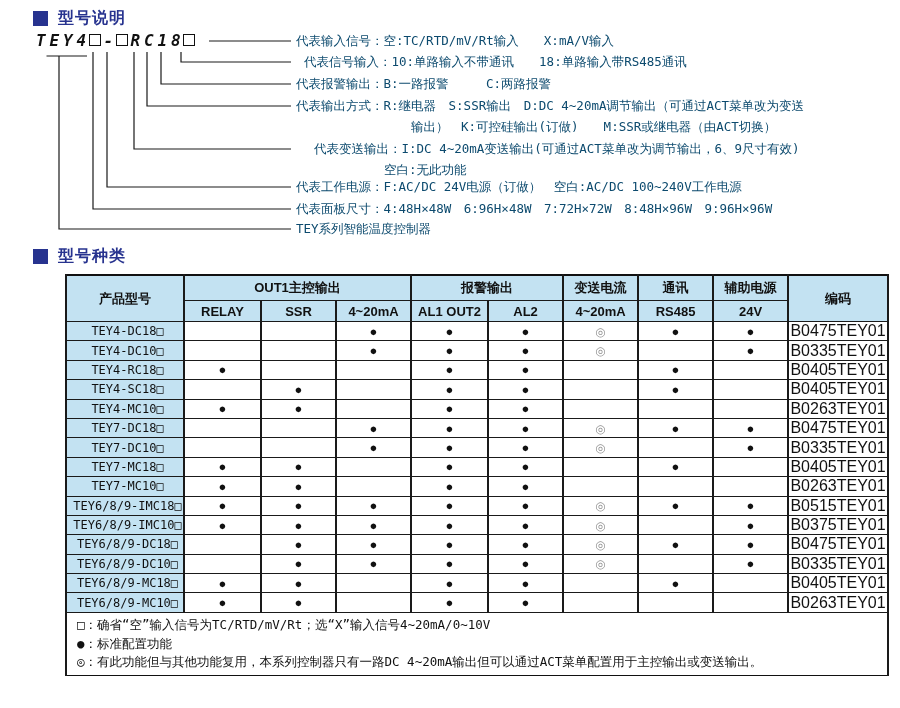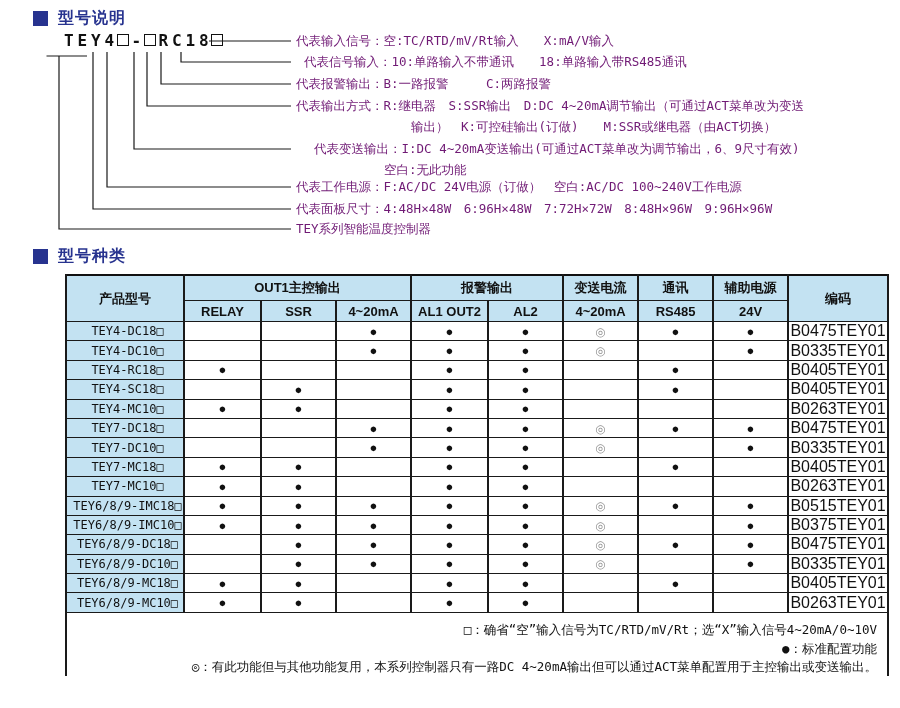--- a/index.html
+++ b/index.html
@@ -7,29 +7,29 @@
     position:relative;width:900px;height:676px;background:#fff;overflow:hidden;
     font-family:"Liberation Sans",sans-serif;color:#111;
     --accent:#27338F; --hdrbg:#C3E2F2;
   }
   
   .sec-head{position:absolute;left:33px;display:flex;align-items:center;gap:10px;}
   .sq{width:15px;height:15px;background:var(--accent);}
   .sec-title{font-size:16px;font-weight:bold;color:var(--accent);letter-spacing:1px;}
   
   #model-code{
-    position:absolute;left:62px;top:31px;height:20px;white-space:nowrap;
+    position:absolute;left:34px;top:31px;height:20px;white-space:nowrap;
     font-family:"DejaVu Sans Mono","Liberation Mono",monospace;
-    font-size:16px;font-weight:bold;color:#111;
+    font-size:16px;font-weight:bold;color:#111;font-style:italic;
   }
   .mu{display:inline-block;width:13.5px;text-align:center;vertical-align:top;line-height:19px;}
   .mu .bx{display:inline-block;width:10px;height:10px;border:1.6px solid #111;margin-top:3px;}
   #leads{position:absolute;left:0;top:0;pointer-events:none;}
   .legend-line{
-    position:absolute;white-space:nowrap;font-size:12.5px;line-height:17px;color:#701a75;
+    position:absolute;white-space:nowrap;font-size:12.5px;line-height:17px;color:#0c4a6e;
     font-family:"DejaVu Sans Mono","Liberation Sans",sans-serif;
   }
   
   .tbl{
     position:absolute;left:65px;top:274px;width:822px;
     border-collapse:collapse;table-layout:fixed;border:2.5px solid #111;
   }
   .tbl th,.tbl td{
     border-left:2px solid #1a1a1a;border-right:2px solid #1a1a1a;
     border-top:1.5px solid #1a1a1a;border-bottom:1.5px solid #1a1a1a;
@@ -40,21 +40,21 @@
   .h2 th{height:20px;font-size:12.5px;margin-top:8px;}
   tr.datarow{height:19.4px;}
   td.model{
     background:var(--hdrbg);text-align:center;padding-left:5px;
     font-family:"DejaVu Sans Mono","Liberation Mono",monospace;font-size:12px;
   }
   td.sym{font-size:13px;line-height:1;}
   td.sym .dot{color:#111;}
   td.sym .ring{color:#8f8f8f;font-size:12px;}
   td.code{font-size:16px;}
-  #notes-cell{height:56px;text-align:right;padding:8px 10px;vertical-align:middle;background:#fff;}
+  #notes-cell{height:56px;text-align:left;padding:3px 10px;vertical-align:middle;background:#fff;}
   .note{
     font-size:12.5px;line-height:18.5px;white-space:nowrap;color:#111;
     font-family:"DejaVu Sans Mono","Liberation Sans",sans-serif;
   }
 </style>
 </head>
 <body>
 
 <div class="page" style="--accent: #27338F; --hdrbg: #C3E2F2;">
 

